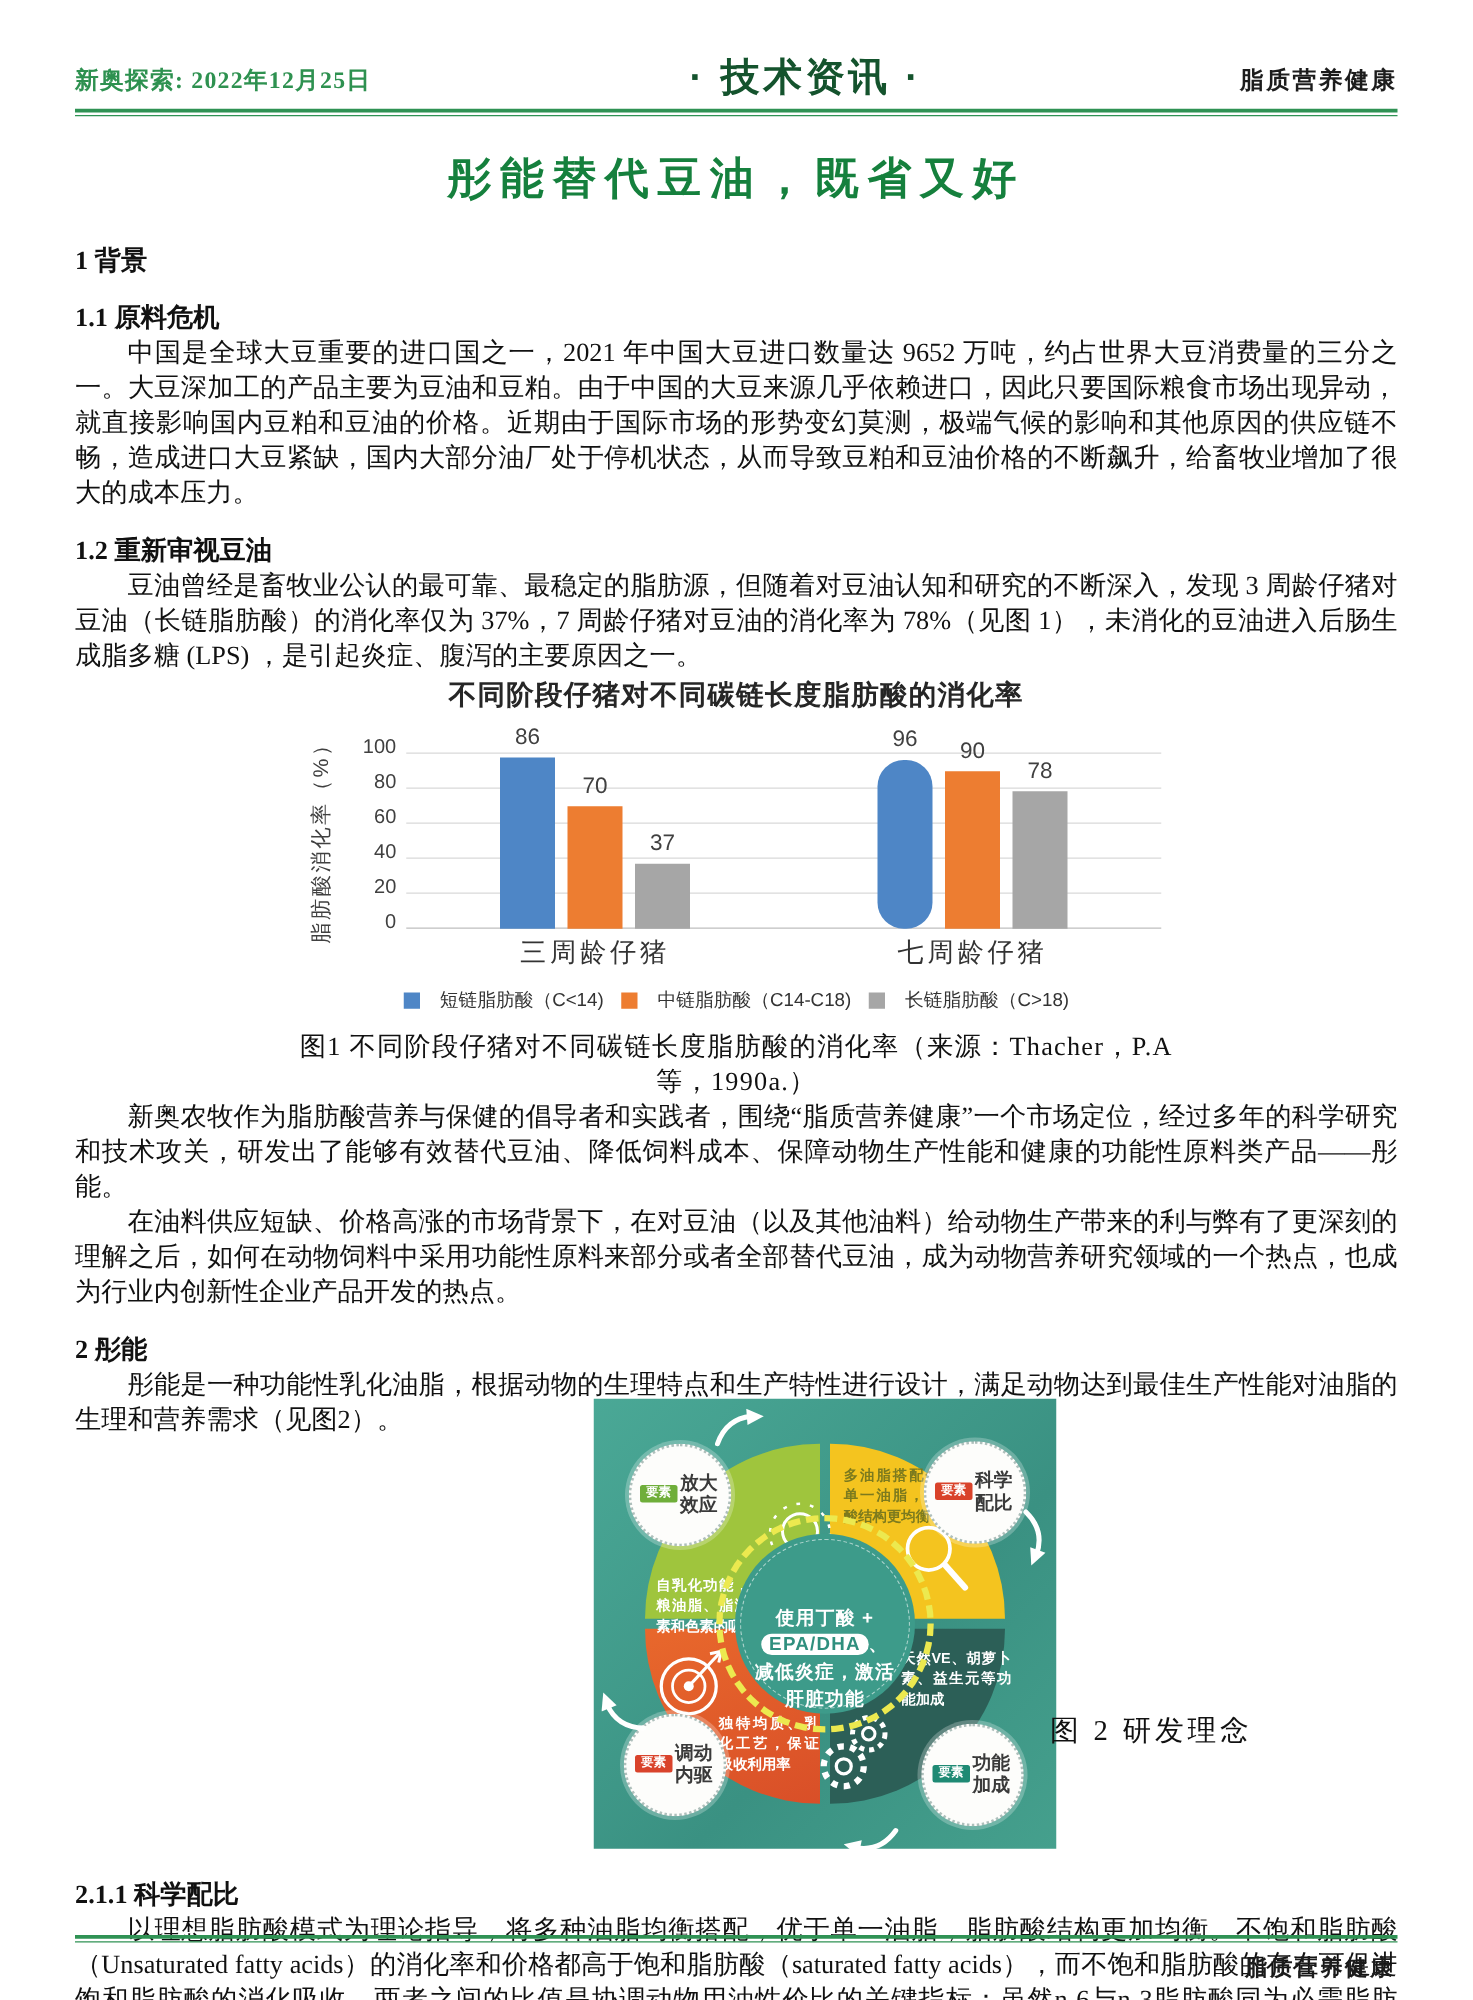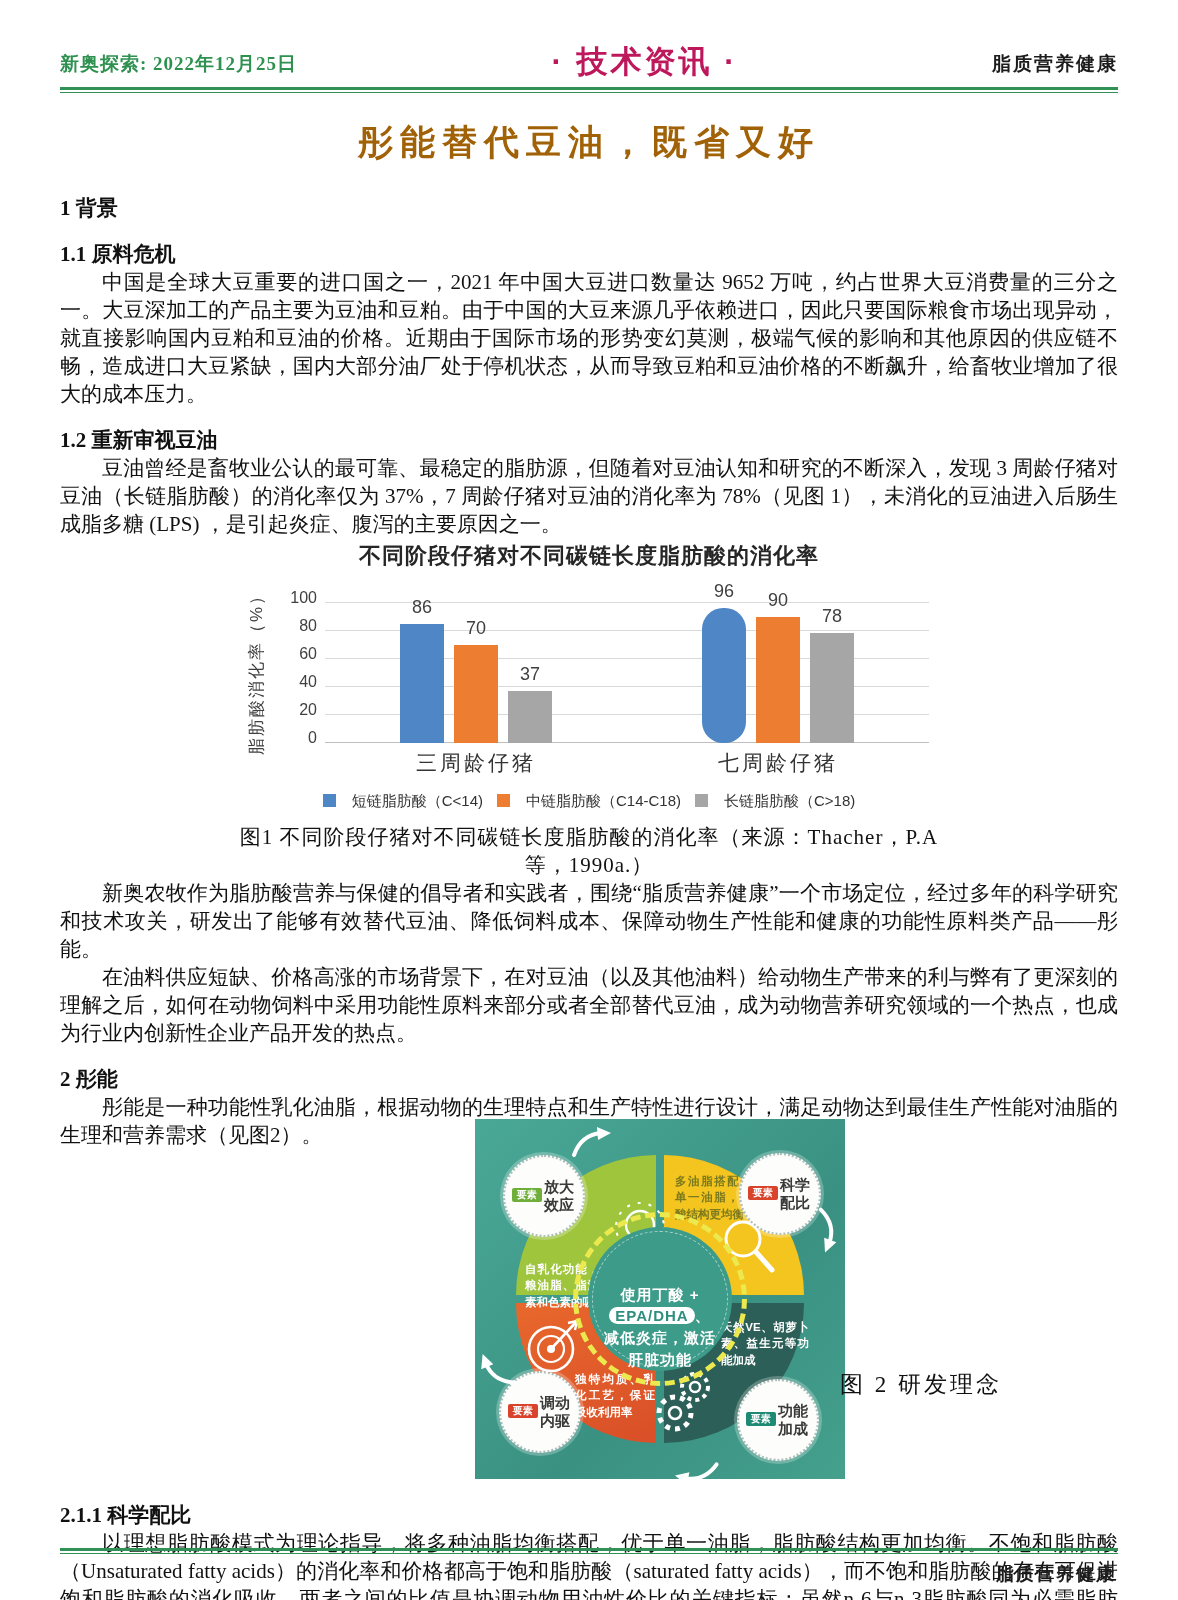--- a/index.html
+++ b/index.html
@@ -4,26 +4,26 @@
 <style>
   html,body{margin:0;padding:0;background:#ffffff;}
   body{width:1178px;height:1600px;position:relative;overflow:hidden;
        font-family:"Liberation Serif",serif;color:#111;}
   .page{padding:46px 60px 0 60px;}
 
   
   .hdr{display:flex;justify-content:space-between;align-items:flex-end;}
   .hdr-left{font-size:19px;font-weight:bold;color:#2e9150;letter-spacing:1px;}
   .hdr-center{font-family:"Liberation Sans",sans-serif;font-weight:900;font-size:31px;
-              letter-spacing:3px;color:#be185d;line-height:1;}
+              letter-spacing:3px;color:#14532d;line-height:1;}
   .hdr-right{font-size:19px;font-weight:bold;color:#1c1c1c;letter-spacing:2px;}
   .green-rule{height:2px;border-top:3px solid #2f9254;border-bottom:1px solid #2f9254;margin-top:10px;}
 
   
-  .doc-title{text-align:center;color:#a16207;font-weight:bold;font-size:35px;
+  .doc-title{text-align:center;color:#15803d;font-weight:bold;font-size:35px;
              letter-spacing:7px;margin:26px 0 28px 0;}
 
   
   .body-text{font-size:21px;line-height:28px;text-align:justify;}
   .h-sec{font-weight:bold;font-size:21px;line-height:28px;margin-top:18px;}
   p.para{margin:0;text-indent:2em;}
 
   
   .chart{width:700px;margin:4px auto 0 auto;font-family:"Liberation Sans",sans-serif;color:#404040;}
   .chart-title{font-weight:bold;font-size:22px;color:#262626;text-align:center;width:500px;
@@ -130,21 +130,21 @@
               <div class="gridline" style="bottom: 56px;"></div>
               <span class="tick" style="bottom: 47px;">40</span>
               <div class="gridline" style="bottom: 84px;"></div>
               <span class="tick" style="bottom: 75px;">60</span>
               <div class="gridline" style="bottom: 112px;"></div>
               <span class="tick" style="bottom: 103px;">80</span>
               <div class="gridline" style="bottom: 140px;"></div>
               <span class="tick" style="bottom: 131px;">100</span>
               <div class="groups">
                 <div class="group">
-                  <div class="bar" style="height: 119px; background: rgb(78, 134, 198);">
+                  <div class="bar" style="height: 137px; background: rgb(78, 134, 198);">
                     <span class="val">86</span>
                   </div>
                   <div class="bar" style="height: 98px; background: rgb(237, 125, 49);">
                     <span class="val">70</span>
                   </div>
                   <div class="bar" style="height: 51.8px; background: rgb(166, 166, 166);">
                     <span class="val">37</span>
                   </div>
                 </div>
                 <div class="group">

